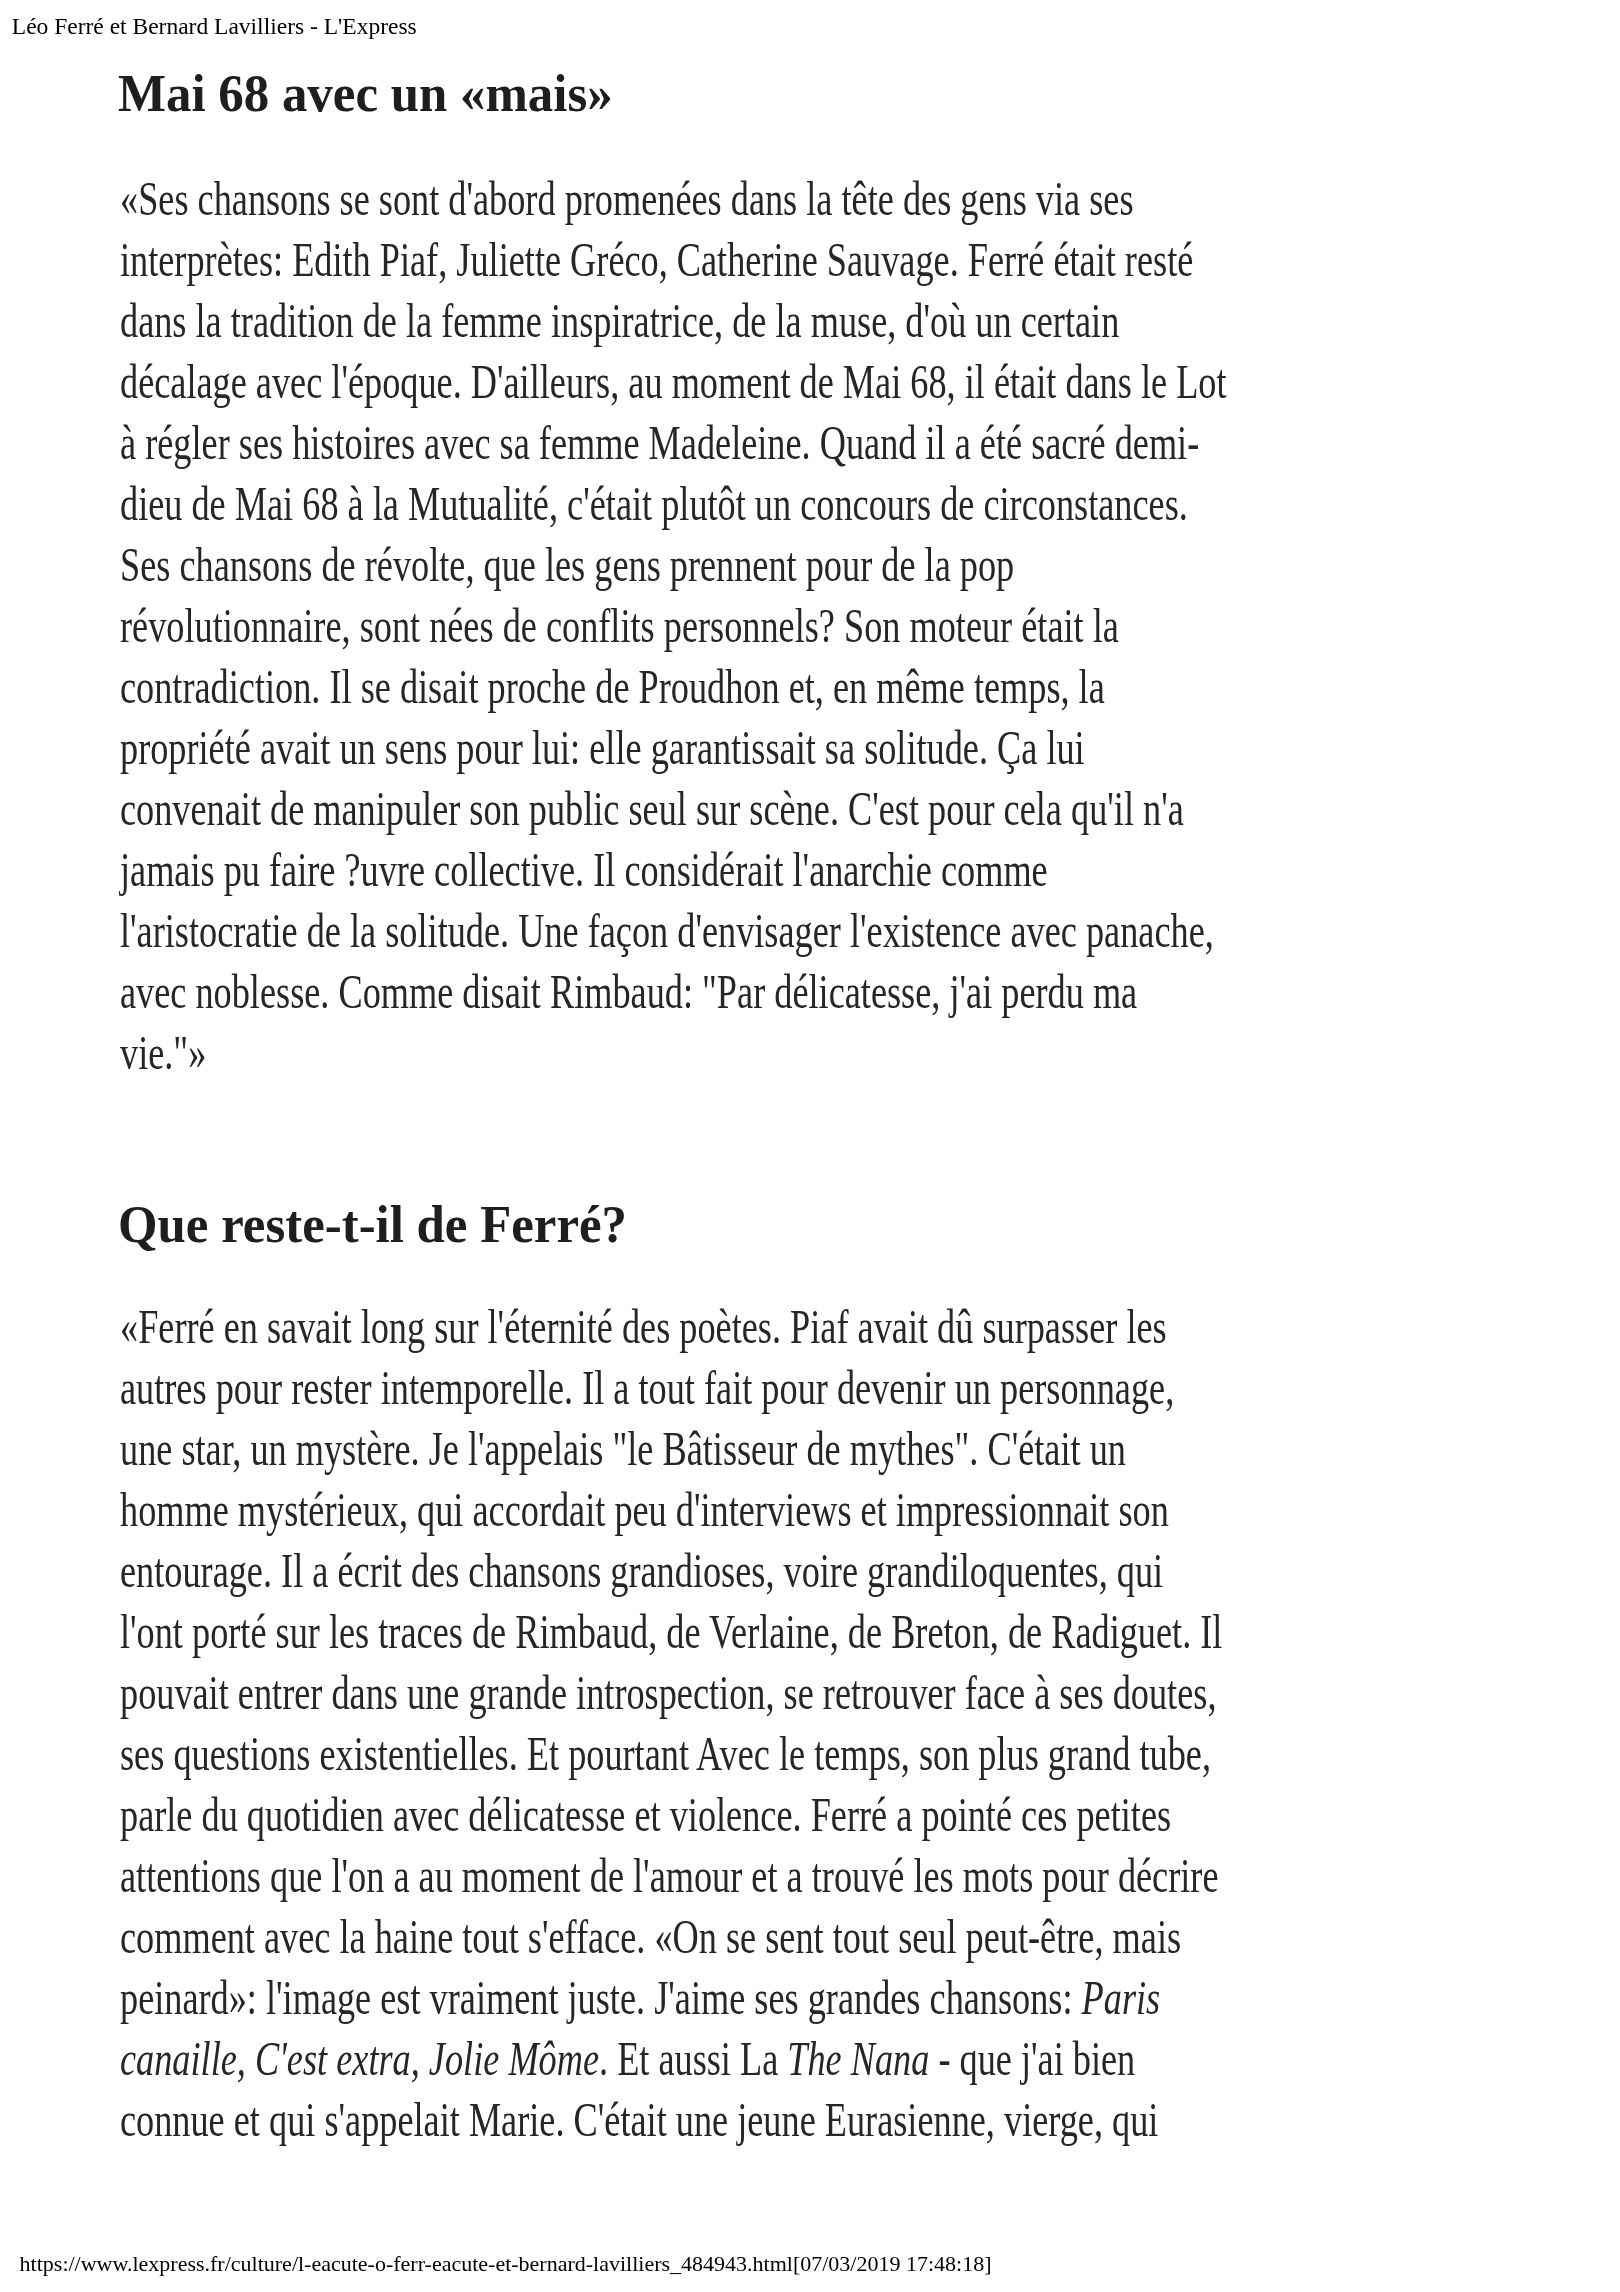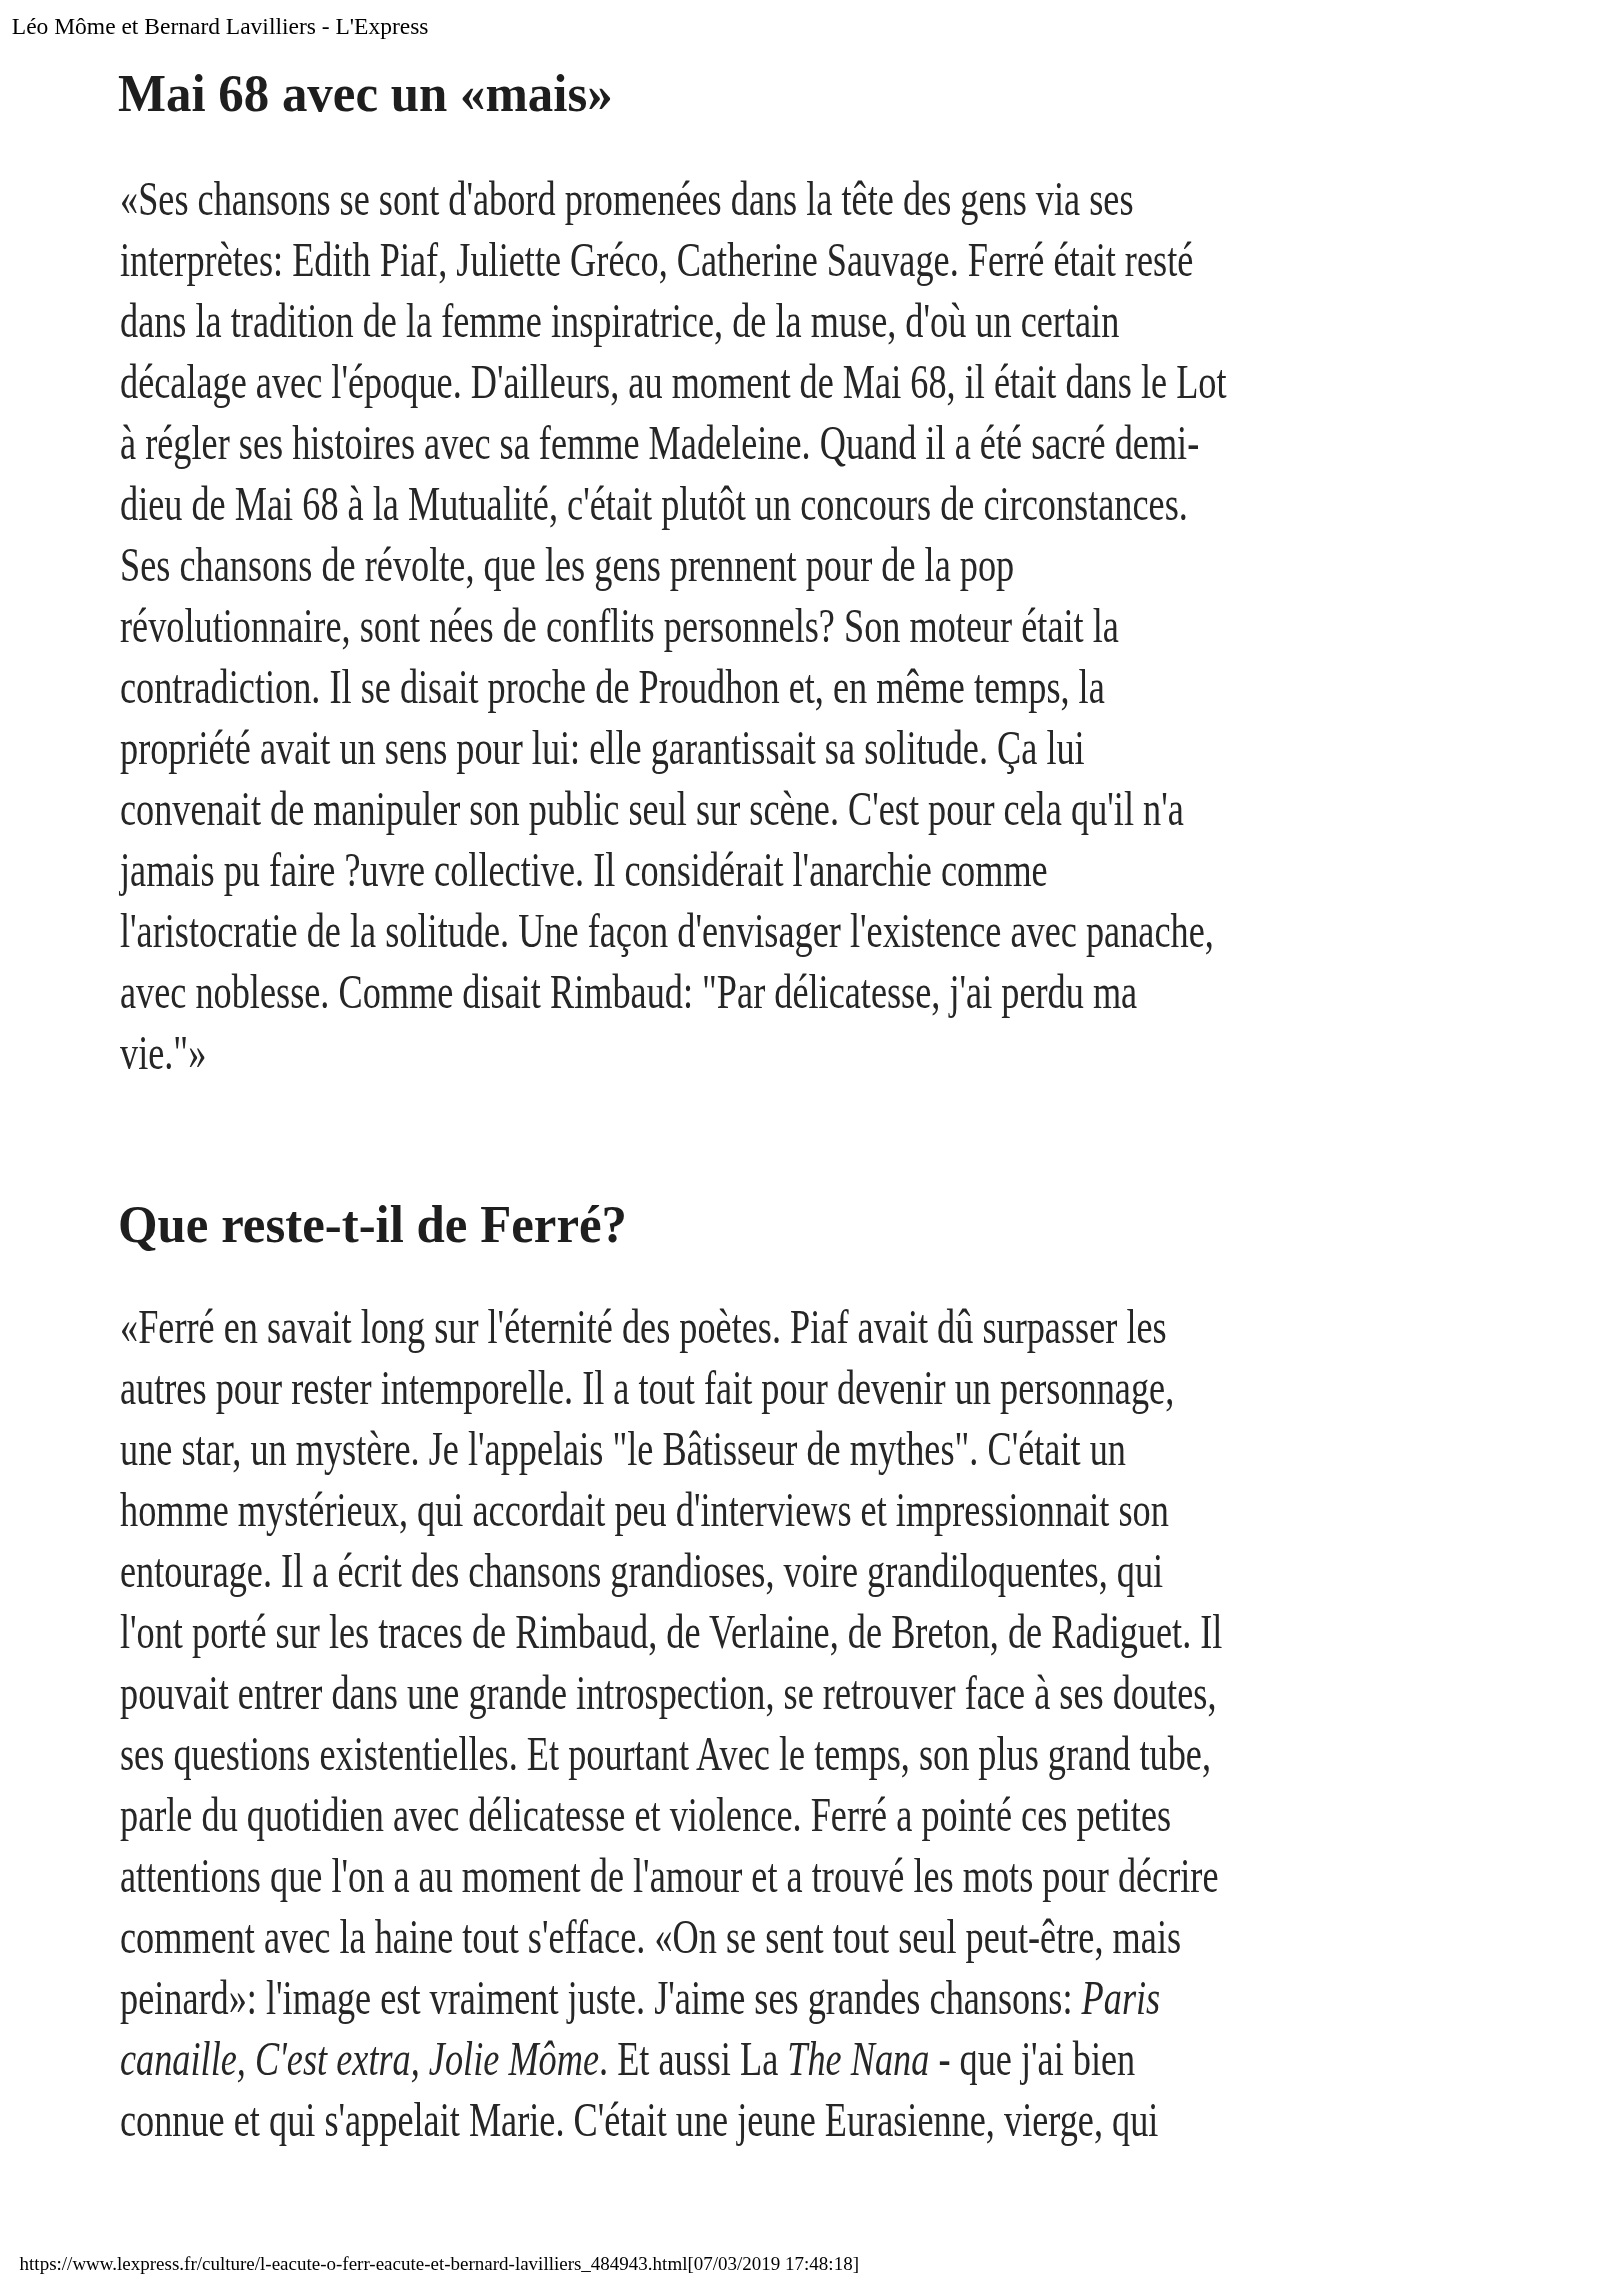--- a/index.html
+++ b/index.html
@@ -52,32 +52,32 @@
   .para .line {
     height: 61px;
     line-height: 61px;
     white-space: nowrap;
   }
   .para .line i { font-style: italic; }
   .running-footer {
     position: absolute;
     left: 19.6px;
     top: 2251px;
-    font-size: 19px;
+    font-size: 22px;
     line-height: 26.5px;
     color: #000000;
     white-space: nowrap;
   }
 </style>
 </head>
 <body>
 
 <div class="page">
 
-  <div class="running-header">Léo Môme et Bernard Lavilliers - L'Express</div>
+  <div class="running-header">Léo Ferré et Bernard Lavilliers - L'Express</div>
 
   <h1 class="headline" id="heading-0">Mai 68 avec un «mais»</h1>
 
   <div class="para" id="para-0">
       <div class="line"><span>«Ses chansons se sont d'abord promenées dans la tête des gens via ses</span></div>
       <div class="line"><span>interprètes: Edith Piaf, Juliette Gréco, Catherine Sauvage. Ferré était resté</span></div>
       <div class="line"><span>dans la tradition de la femme inspiratrice, de la muse, d'où un certain</span></div>
       <div class="line"><span>décalage avec l'époque. D'ailleurs, au moment de Mai 68, il était dans le Lot</span></div>
       <div class="line"><span>à régler ses histoires avec sa femme Madeleine. Quand il a été sacré demi-</span></div>
       <div class="line"><span>dieu de Mai 68 à la Mutualité, c'était plutôt un concours de circonstances.</span></div>

